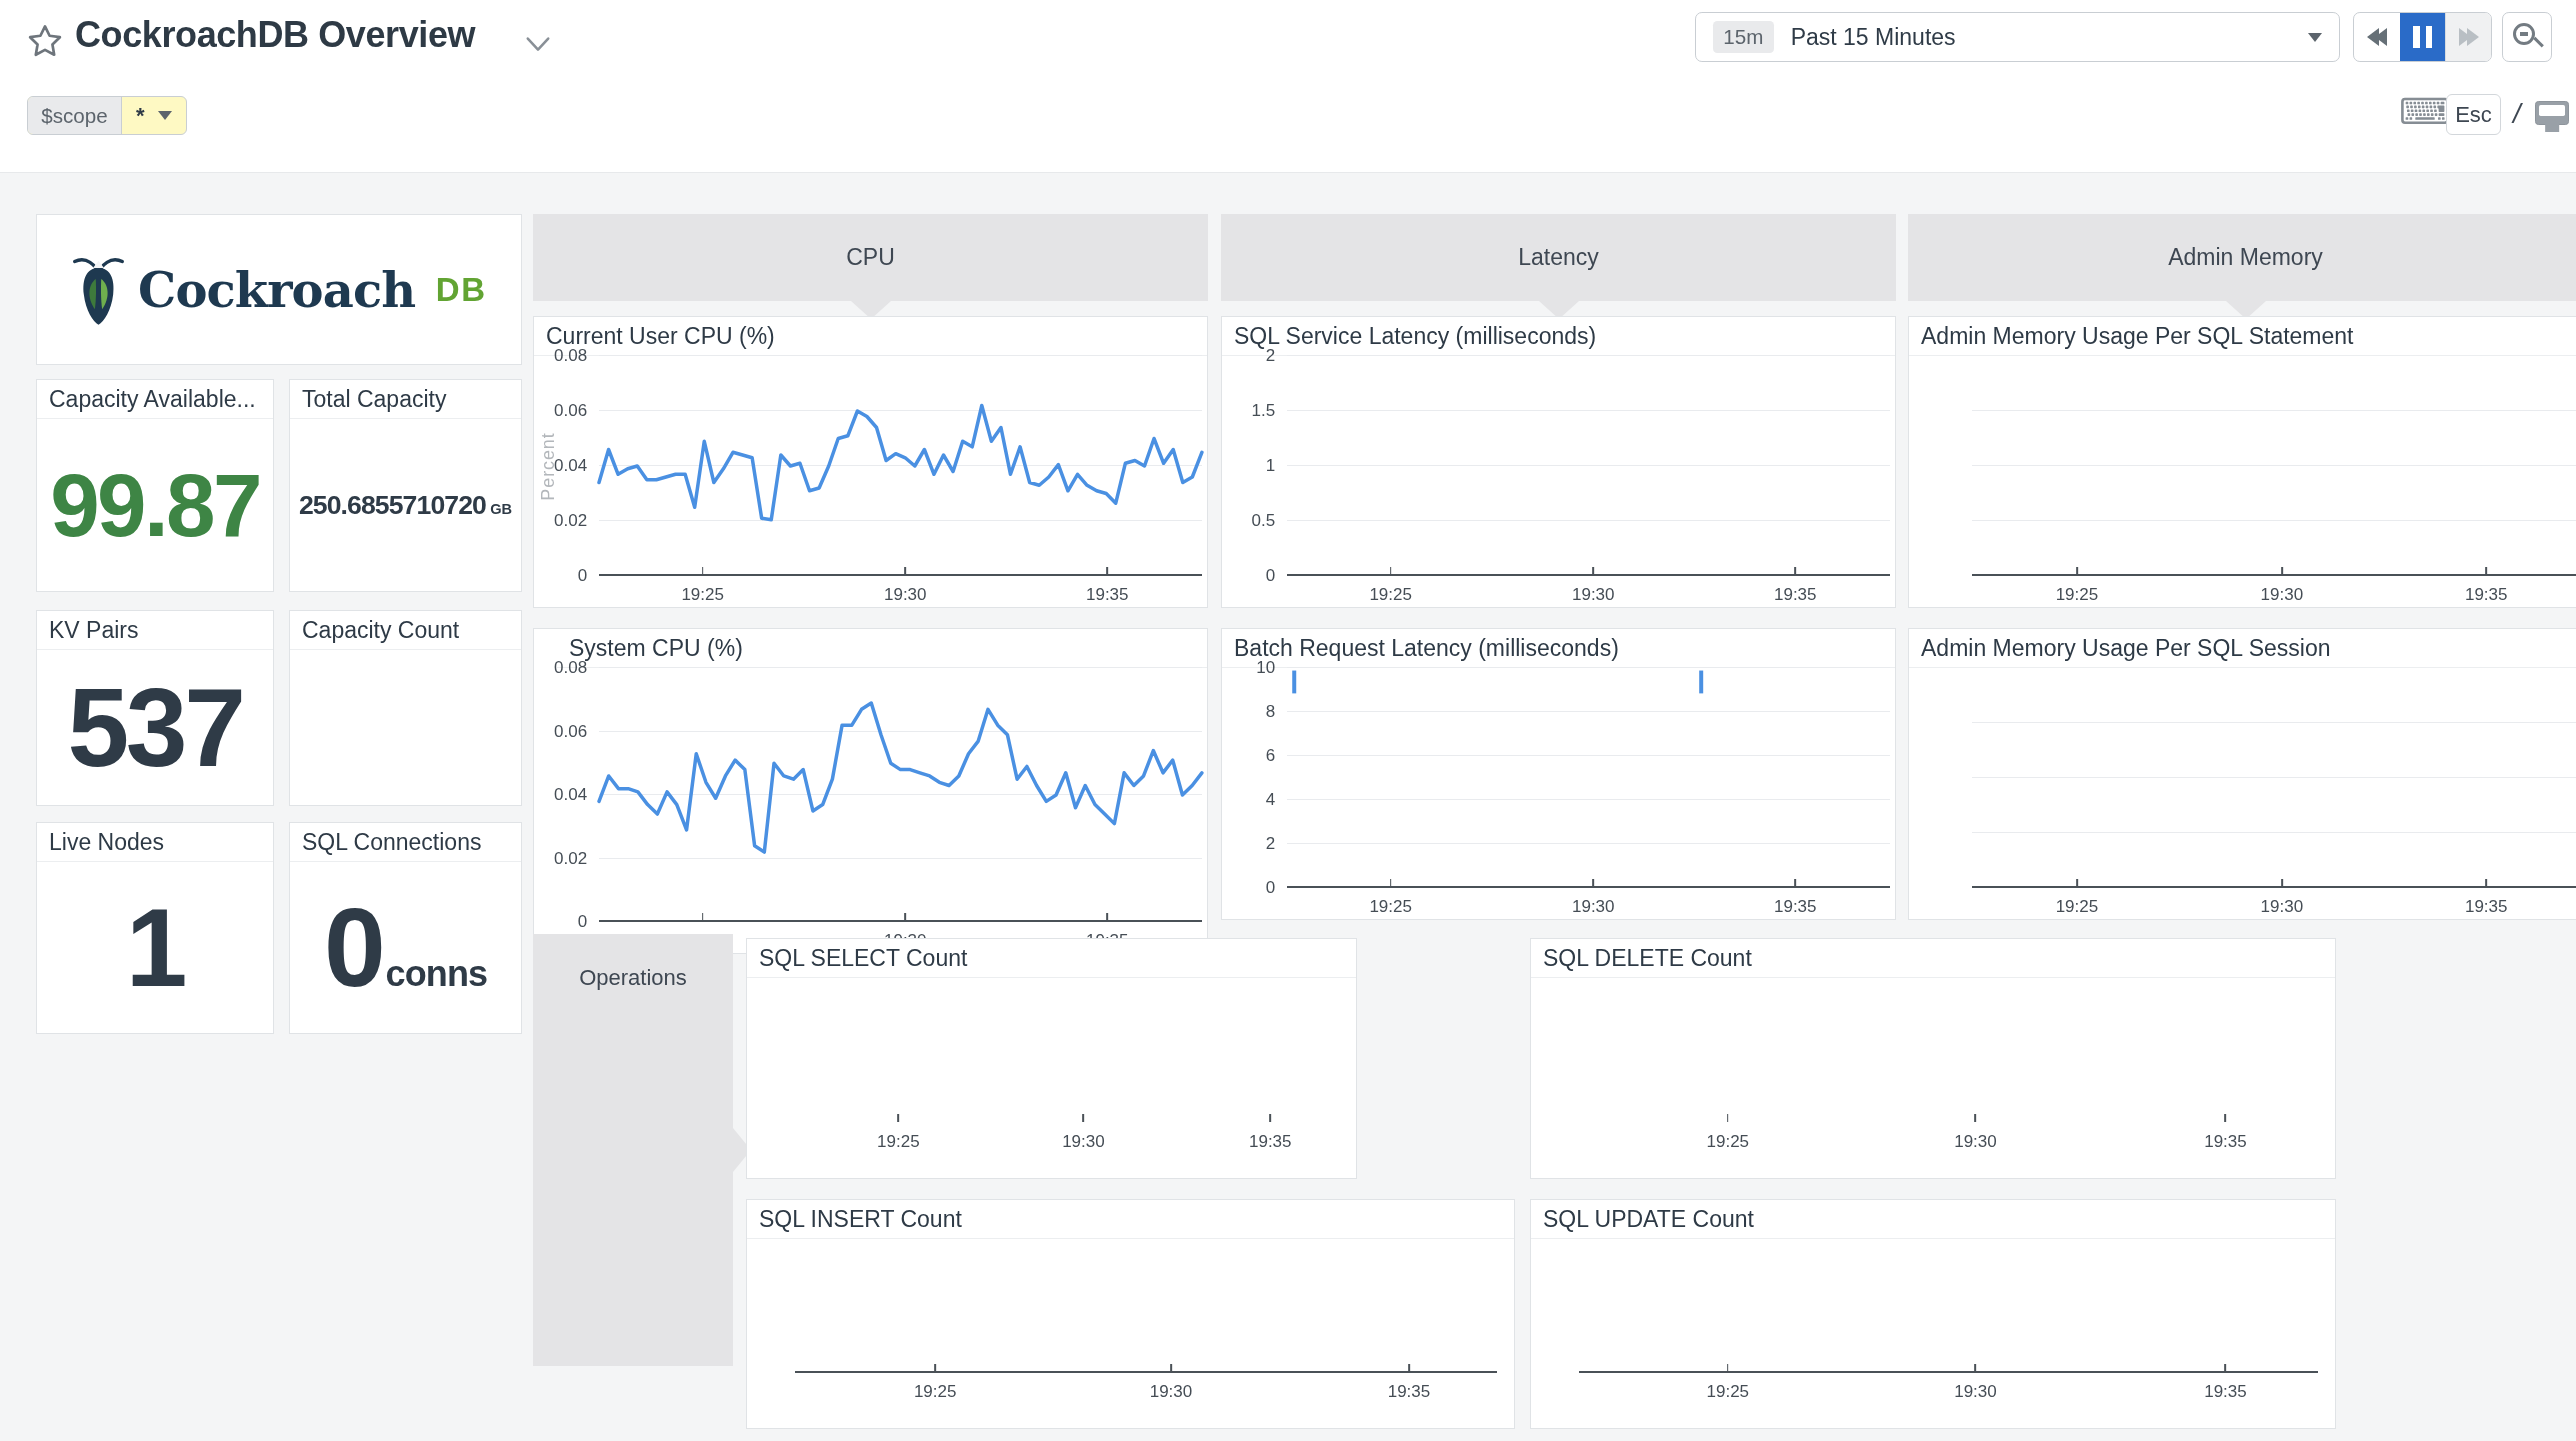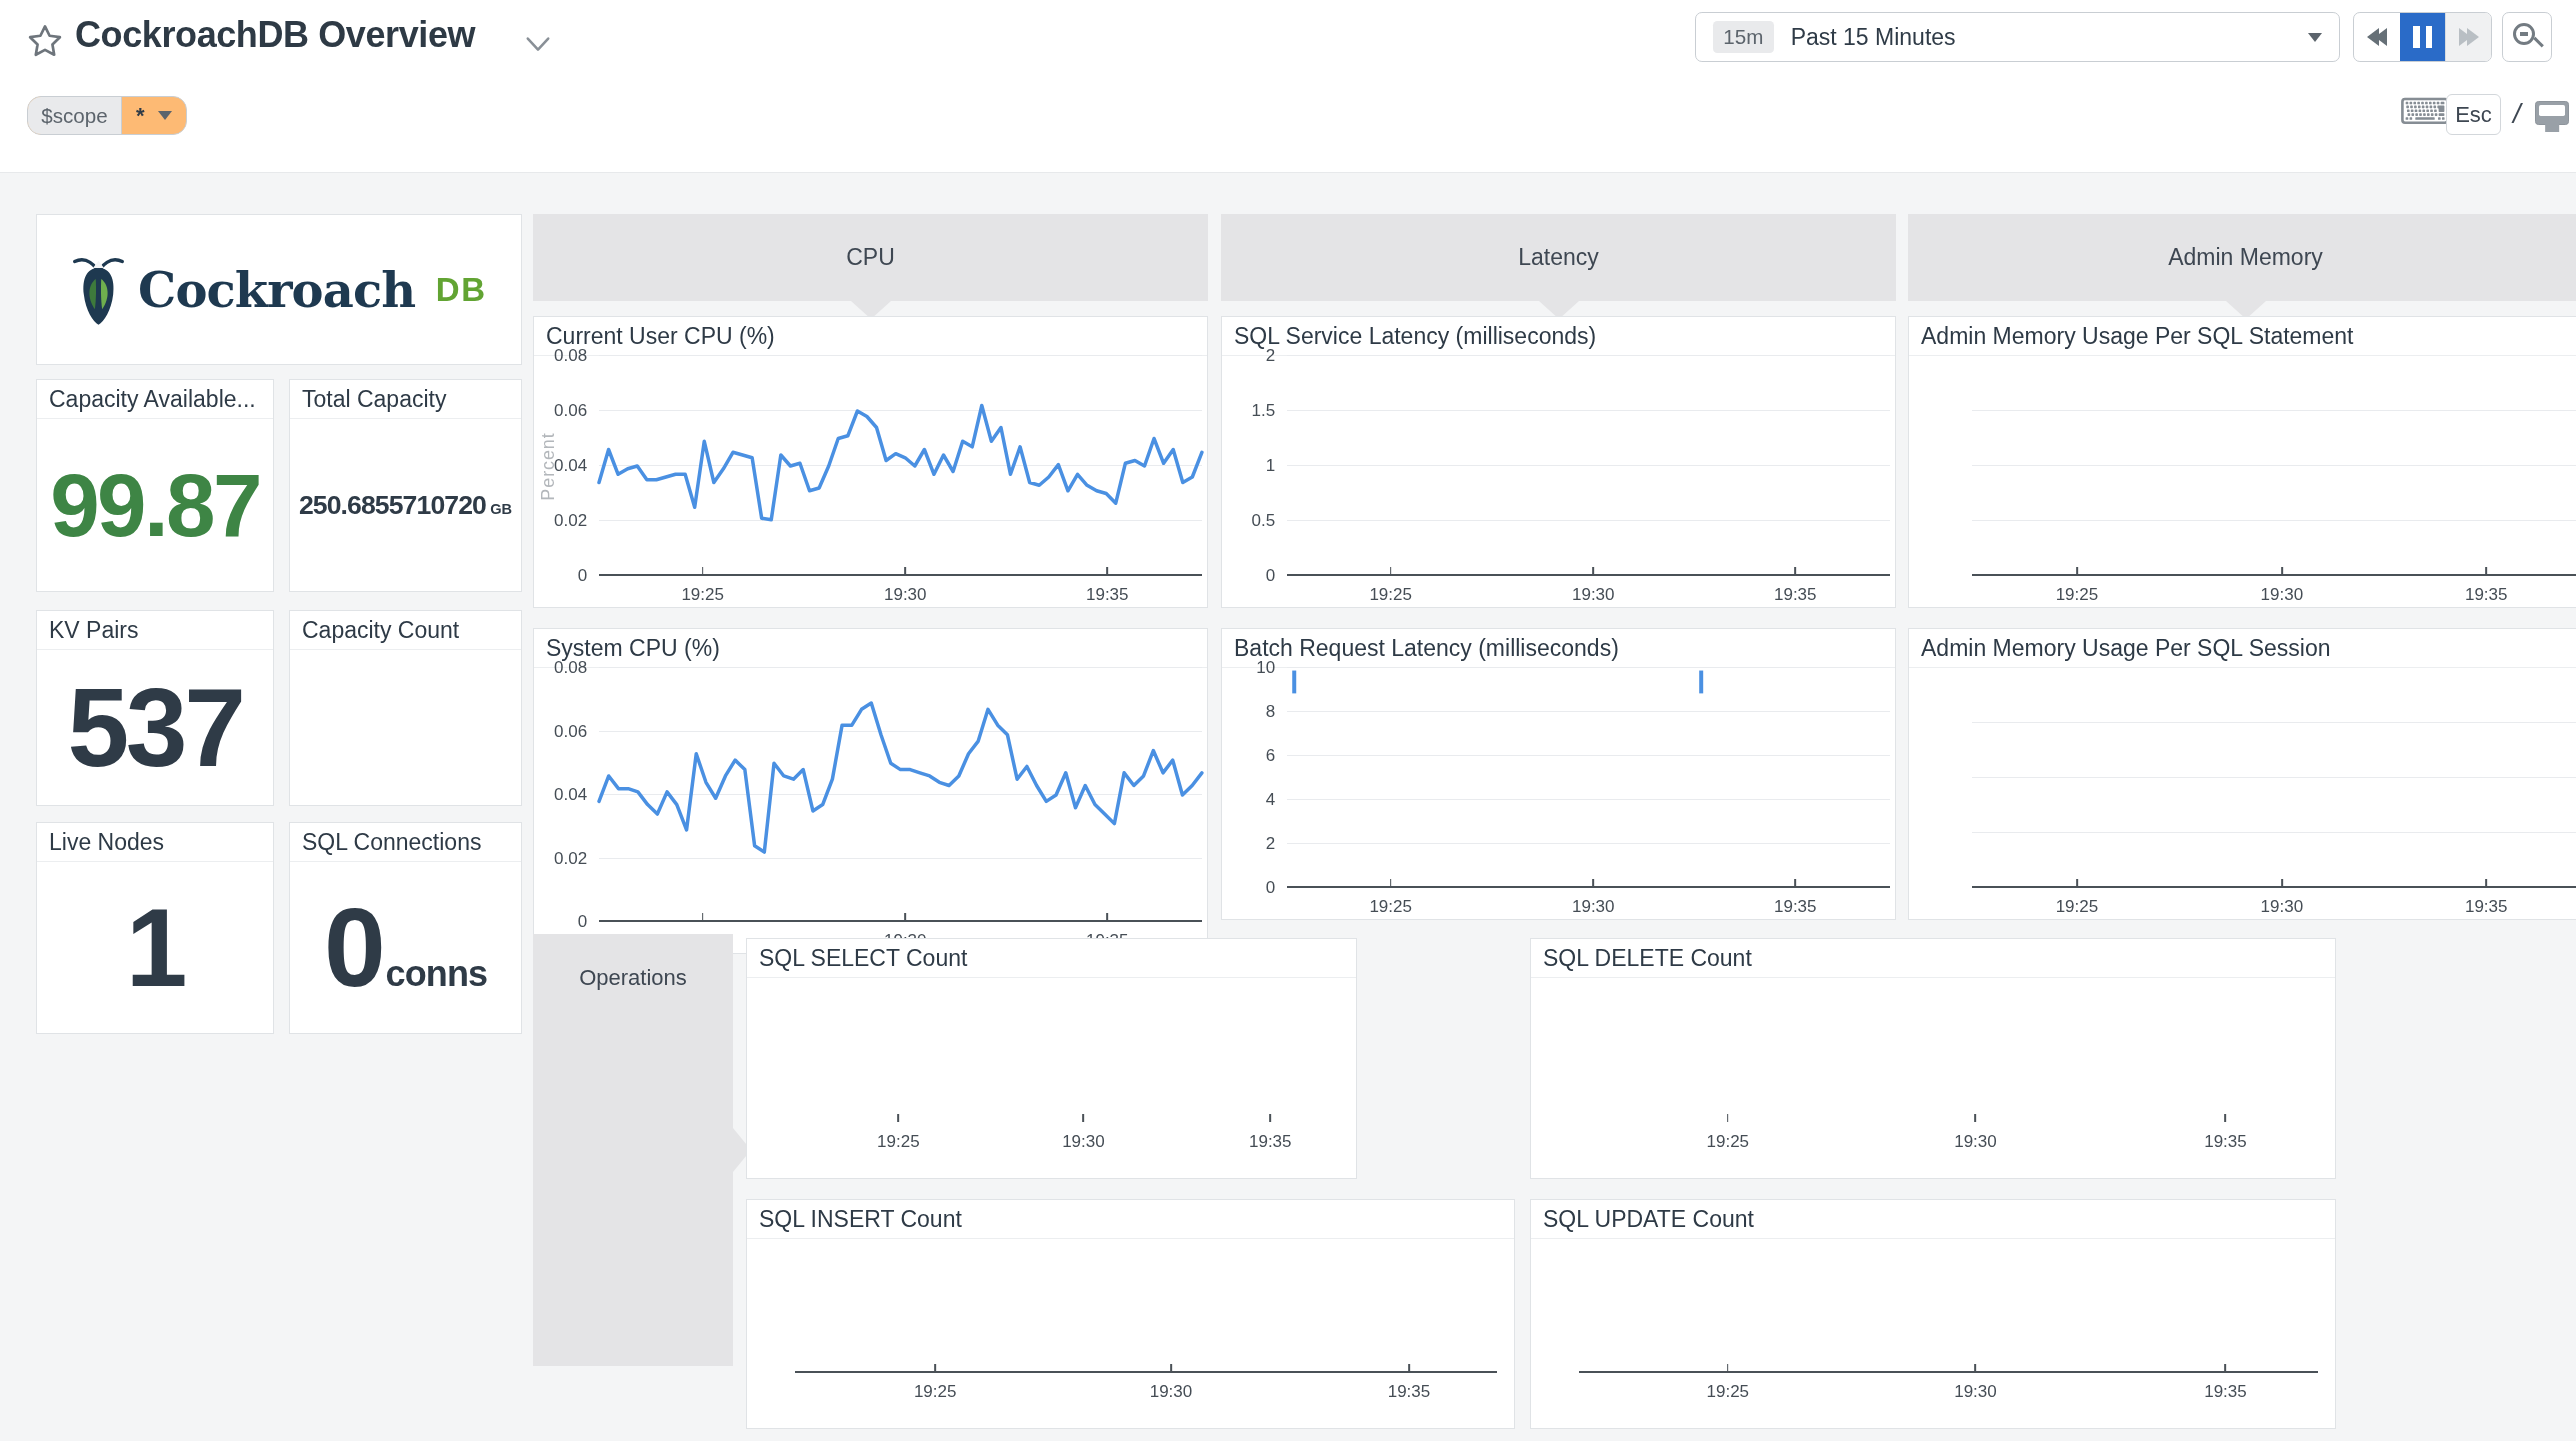--- a/index.html
+++ b/index.html
@@ -5,21 +5,21 @@
   * { box-sizing: border-box; margin: 0; padding: 0; }
   html, body { width: 2576px; height: 1441px; overflow: hidden; background: #fff; }
   #app { position: relative; width: 2576px; height: 1441px; font-family: "Liberation Sans", sans-serif; color: #2f3b47; }
 
   
   .topbar { position: absolute; top: 0; left: 0; width: 2576px; height: 172px; background: #fff; }
   .star-icon { position: absolute; left: 26px; top: 22px; width: 38px; height: 38px; cursor: pointer; }
   .page-title { position: absolute; left: 75px; top: 13.7px; font-size: 36px; font-weight: 600; color: #2e3a45; letter-spacing: -0.4px; }
   .title-chevron { position: absolute; left: 525px; top: 36px; width: 26px; height: 17px; cursor: pointer; }
 
-  .scope-pill { position: absolute; left: 26.6px; top: 96px; height: 39px; border: 0.9px solid #c9ced3; border-radius: 14px; display: flex; overflow: hidden; background: #fdba74; cursor: pointer; }
+  .scope-pill { position: absolute; left: 26.6px; top: 96px; height: 39px; border: 0.9px solid #c9ced3; border-radius: 6px; display: flex; overflow: hidden; background: #fef9c3; cursor: pointer; }
   .scope-name { background: #e9eaec; padding: 0 13.7px; line-height: 38px; font-size: 20.6px; color: #5c646c; border-right: 0.9px solid #c9ced3; }
   .scope-value { padding: 0 13.7px; line-height: 38px; font-size: 22px; font-weight: bold; color: #2f3b47; display: flex; align-items: center; gap: 13.7px; }
   .caret-down { width: 0; height: 0; border-left: 7.7px solid transparent; border-right: 7.7px solid transparent; border-top: 9.4px solid #5c646c; }
 
   .time-picker { position: absolute; left: 1695px; top: 12px; width: 645px; height: 50px; border: 0.9px solid #c9ced3; border-radius: 6.9px; background: #fff; display: flex; align-items: center; padding: 0 17px; cursor: pointer; }
   .tp-badge { background: #e9eaec; border-radius: 4.3px; padding: 4.3px 10.3px; font-size: 20.6px; color: #5c646c; margin-right: 17px; }
   .tp-label { font-size: 23px; color: #2f3b47; flex: 1; }
 
   .playback { position: absolute; left: 2353px; top: 12px; height: 50px; width: 139px; border: 0.9px solid #c9ced3; border-radius: 6.9px; overflow: hidden; display: flex; background: #fff; }
   .pb-seg { width: 46px; height: 100%; display: flex; align-items: center; justify-content: center; cursor: pointer; }
@@ -72,21 +72,21 @@
 
   
   .group-h { position: absolute; height: 87px; background: #e4e4e6; display: flex; align-items: center; justify-content: center; font-size: 23px; color: #3e4752; cursor: pointer; }
   .notch-down { position: absolute; top: 100%; left: 50%; transform: translateX(-50%); width: 0; height: 0; border-left: 20.6px solid transparent; border-right: 20.6px solid transparent; border-top: 18px solid #e4e4e6; }
   #gh-cpu { left: 533px;  top: 214px; width: 675px; }
   #gh-lat { left: 1221px; top: 214px; width: 675px; }
   #gh-adm { left: 1908px; top: 214px; width: 675px; }
 
   
   #ch-0 { left: 533px;  top: 316px; width: 675px; height: 292px; }
-  #ch-1 { left: 533px;  top: 628px; width: 675px; height: 326px; }
+  #ch-1 { left: 533px;  top: 628px; width: 675px; height: 326px; padding-left: 23px; }
   #ch-2 { left: 1221px; top: 316px; width: 675px; height: 292px; }
   #ch-3 { left: 1221px; top: 628px; width: 675px; height: 292px; }
   #ch-4 { left: 1908px; top: 316px; width: 675px; height: 292px; }
   #ch-5 { left: 1908px; top: 628px; width: 675px; height: 292px; }
   #ch-6 { left: 746px;  top: 938px; width: 611px; height: 241px; }
   #ch-7 { left: 1530px; top: 938px; width: 806px; height: 241px; }
   #ch-8 { left: 746px;  top: 1199px; width: 769px; height: 230px; }
   #ch-9 { left: 1530px; top: 1199px; width: 806px; height: 230px; }
 
   .plot { position: absolute; }

